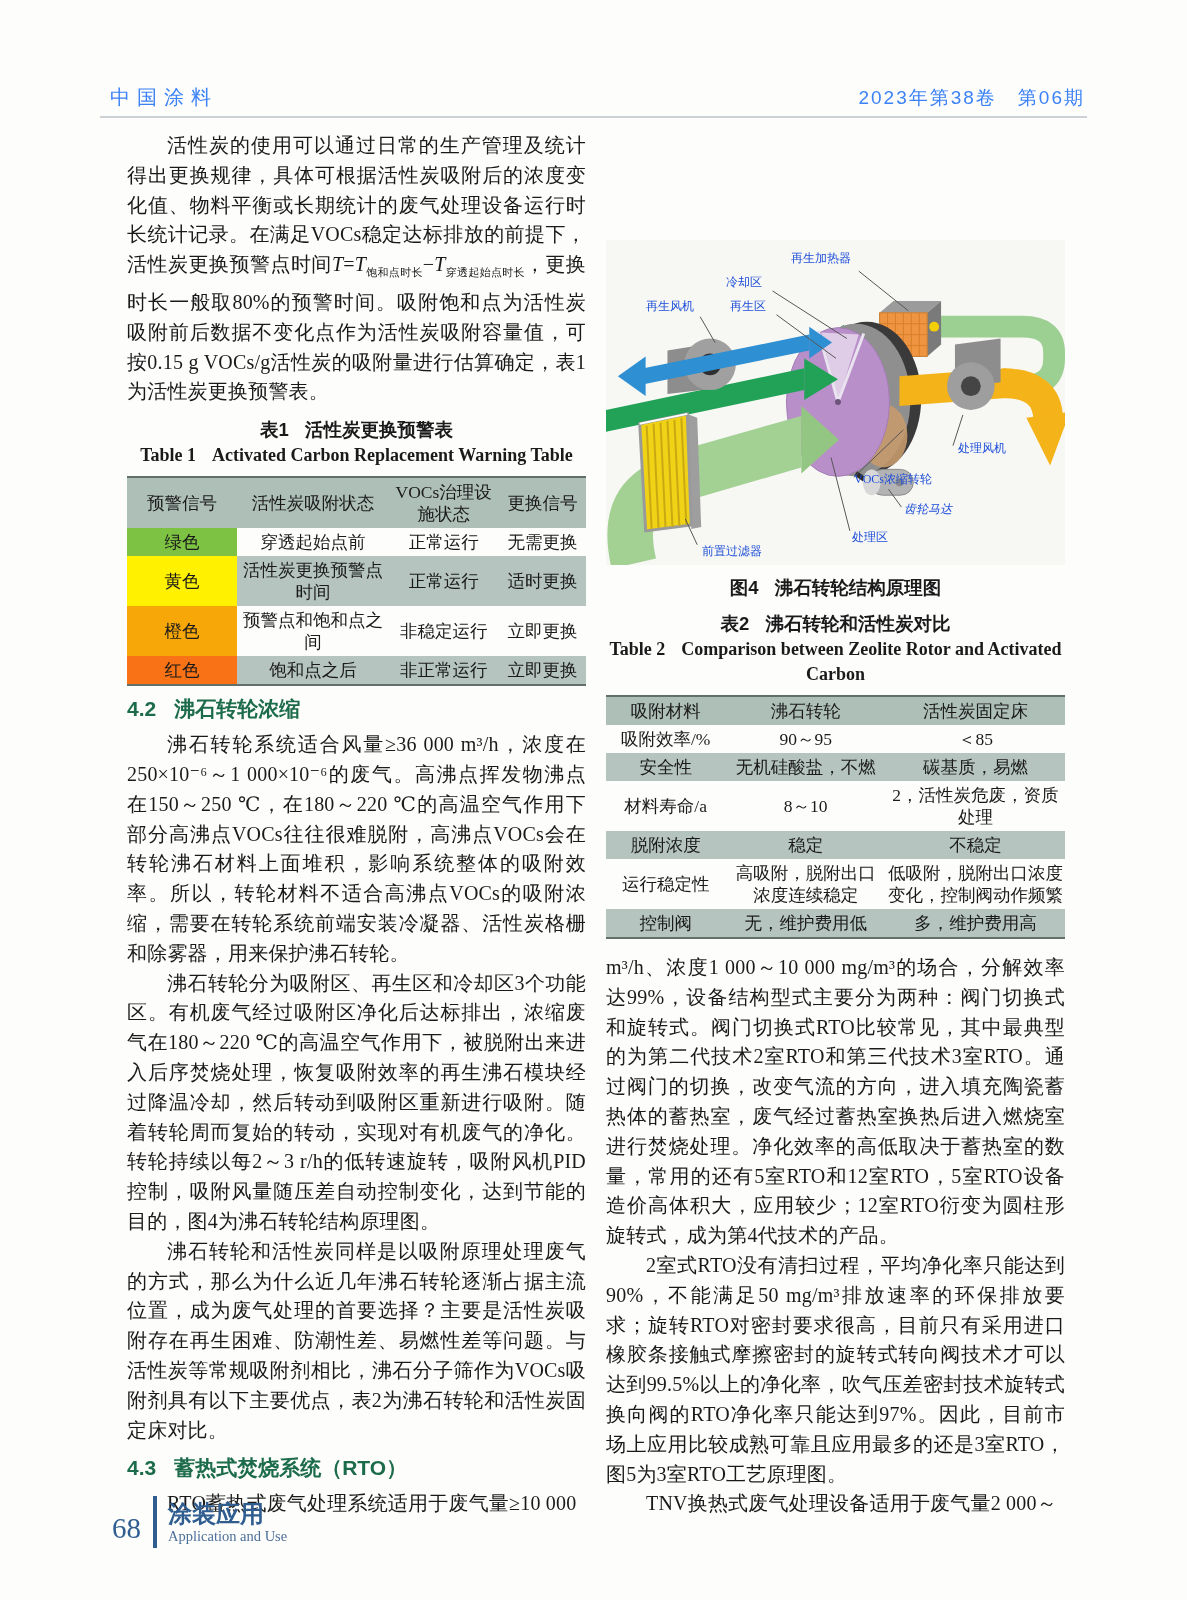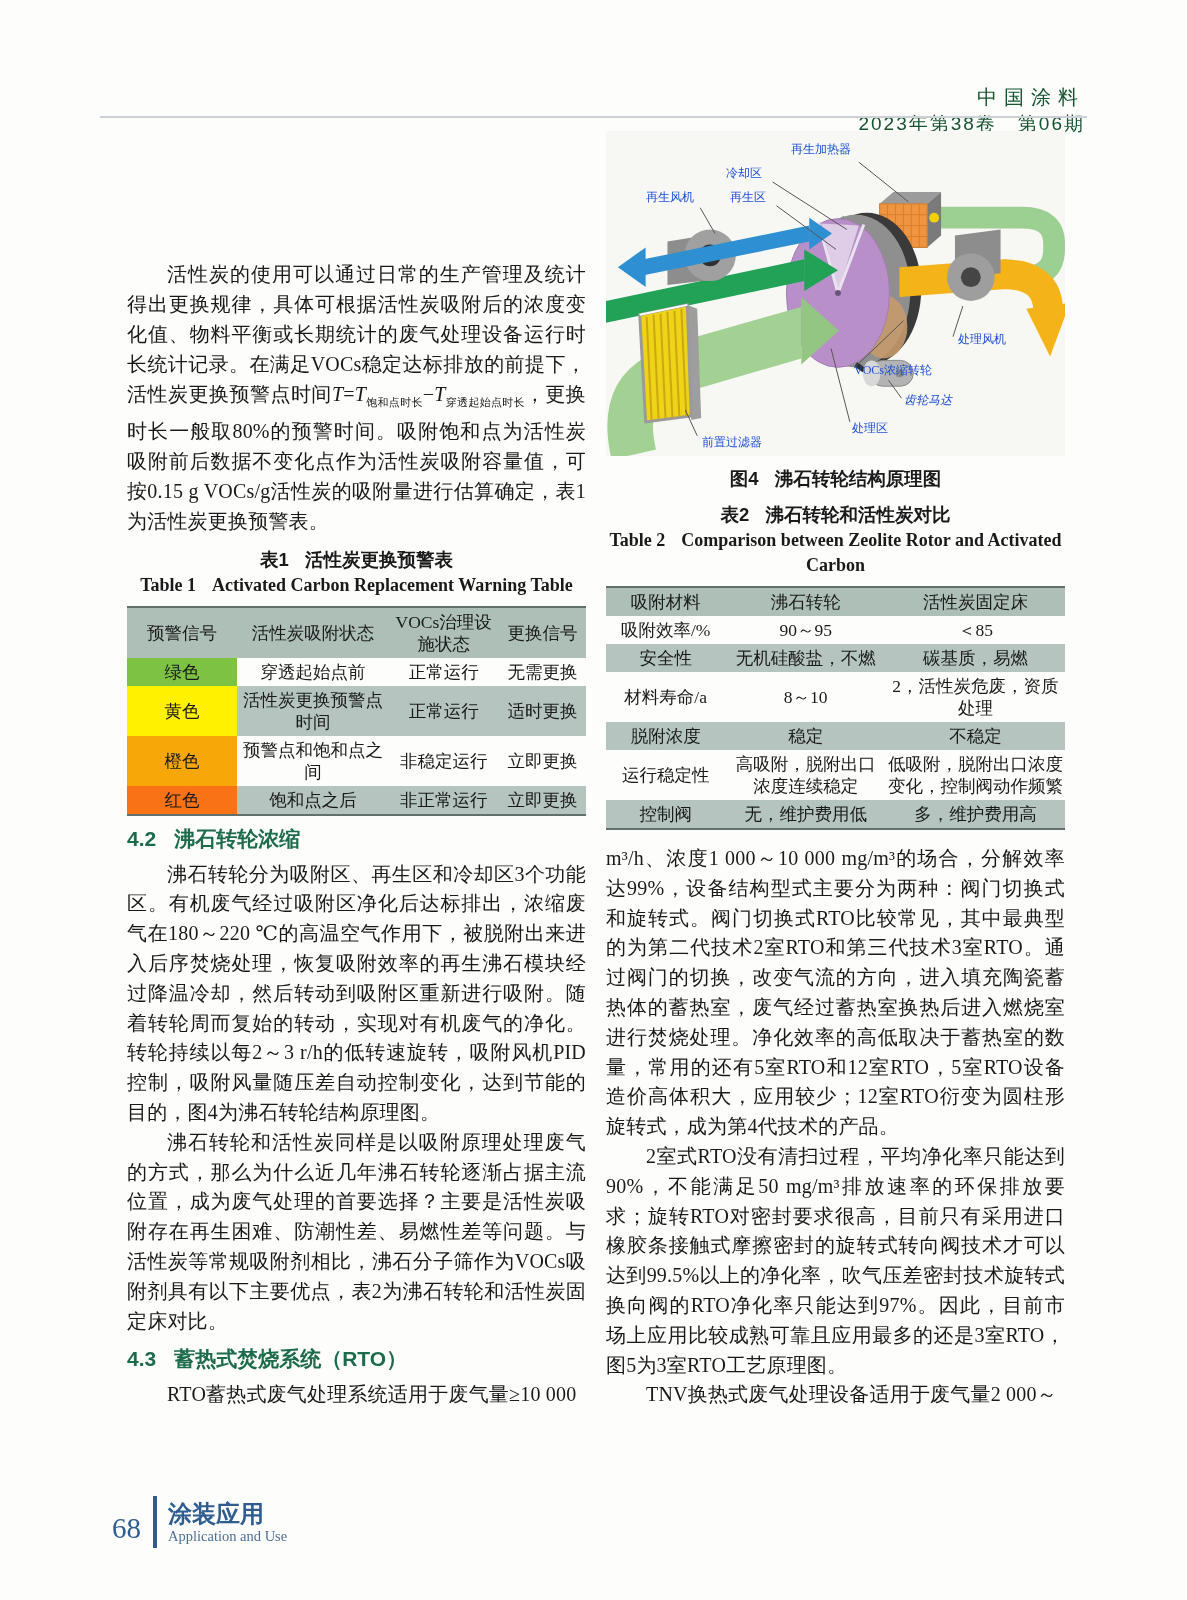--- a/index.html
+++ b/index.html
@@ -1,20 +1,20 @@
 <!DOCTYPE html>
 <html><head>
 <meta charset="utf-8">
 <style>
   html,body{margin:0;padding:0;background:#e9e9e9;}
   .page{position:relative;width:1187px;height:1600px;background:#fdfdfc;margin:0 auto;overflow:hidden;
         font-family:"Liberation Serif","DejaVu Serif",serif;color:#1a1a1a;}
   
   .hdr{position:absolute;top:84px;left:110px;right:102px;display:flex;justify-content:space-between;align-items:flex-end;
-       font-family:"Liberation Sans","DejaVu Sans",sans-serif;color:#14532d;flex-direction:column;}
+       font-family:"Liberation Sans","DejaVu Sans",sans-serif;color:#3b82f6;}
   .hdr .jname{font-size:20px;letter-spacing:7px;}
   .hdr .jissue{font-size:19px;letter-spacing:2px;}
   .hdr-rule{position:absolute;top:116px;left:100px;right:100px;height:2px;background:#ccd1d5;}
   
   .cols{position:absolute;top:131px;left:127px;width:938px;display:flex;gap:20px;align-items:flex-end;}
   .col{width:459px;}
   p.body{margin:0;font-size:20px;line-height:29.8px;text-align:justify;text-indent:2em;letter-spacing:0.2px;}
   p.body.noindent{text-indent:0;}
   sub.cn{font-size:11px;letter-spacing:0;}
   i.var{font-family:"Liberation Serif",serif;}
@@ -97,20 +97,21 @@
         <tr class="shade">
           <td class="sig" style="background: #f97316;">红色</td>
           <td>饱和点之后</td>
           <td>非正常运行</td>
           <td>立即更换</td>
         </tr>
       </tbody>
         </table>
 
       <div class="sec-h"><span class="num">4.2</span><span>沸石转轮浓缩</span></div>
+      <p class="body">沸石转轮系统适合风量≥36 000 m³/h，浓度在250×10⁻⁶～1 000×10⁻⁶的废气。高沸点挥发物沸点在150～250 ℃，在180～220 ℃的高温空气作用下部分高沸点VOCs往往很难脱附，高沸点VOCs会在转轮沸石材料上面堆积，影响系统整体的吸附效率。所以，转轮材料不适合高沸点VOCs的吸附浓缩，需要在转轮系统前端安装冷凝器、活性炭格栅和除雾器，用来保护沸石转轮。</p>
       <p class="body">沸石转轮分为吸附区、再生区和冷却区3个功能区。有机废气经过吸附区净化后达标排出，浓缩废气在180～220 ℃的高温空气作用下，被脱附出来进入后序焚烧处理，恢复吸附效率的再生沸石模块经过降温冷却，然后转动到吸附区重新进行吸附。随着转轮周而复始的转动，实现对有机废气的净化。转轮持续以每2～3 r/h的低转速旋转，吸附风机PID控制，吸附风量随压差自动控制变化，达到节能的目的，图4为沸石转轮结构原理图。</p>
       <p class="body">沸石转轮和活性炭同样是以吸附原理处理废气的方式，那么为什么近几年沸石转轮逐渐占据主流位置，成为废气处理的首要选择？主要是活性炭吸附存在再生困难、防潮性差、易燃性差等问题。与活性炭等常规吸附剂相比，沸石分子筛作为VOCs吸附剂具有以下主要优点，表2为沸石转轮和活性炭固定床对比。</p>
       <div class="sec-h"><span class="num">4.3</span><span>蓄热式焚烧系统（RTO）</span></div>
       <p class="body">RTO蓄热式废气处理系统适用于废气量≥10 000</p>
     </div>
 
     <div class="col">
 
       <div class="fig">
         <svg width="459" height="325" viewBox="0 0 463 325">

